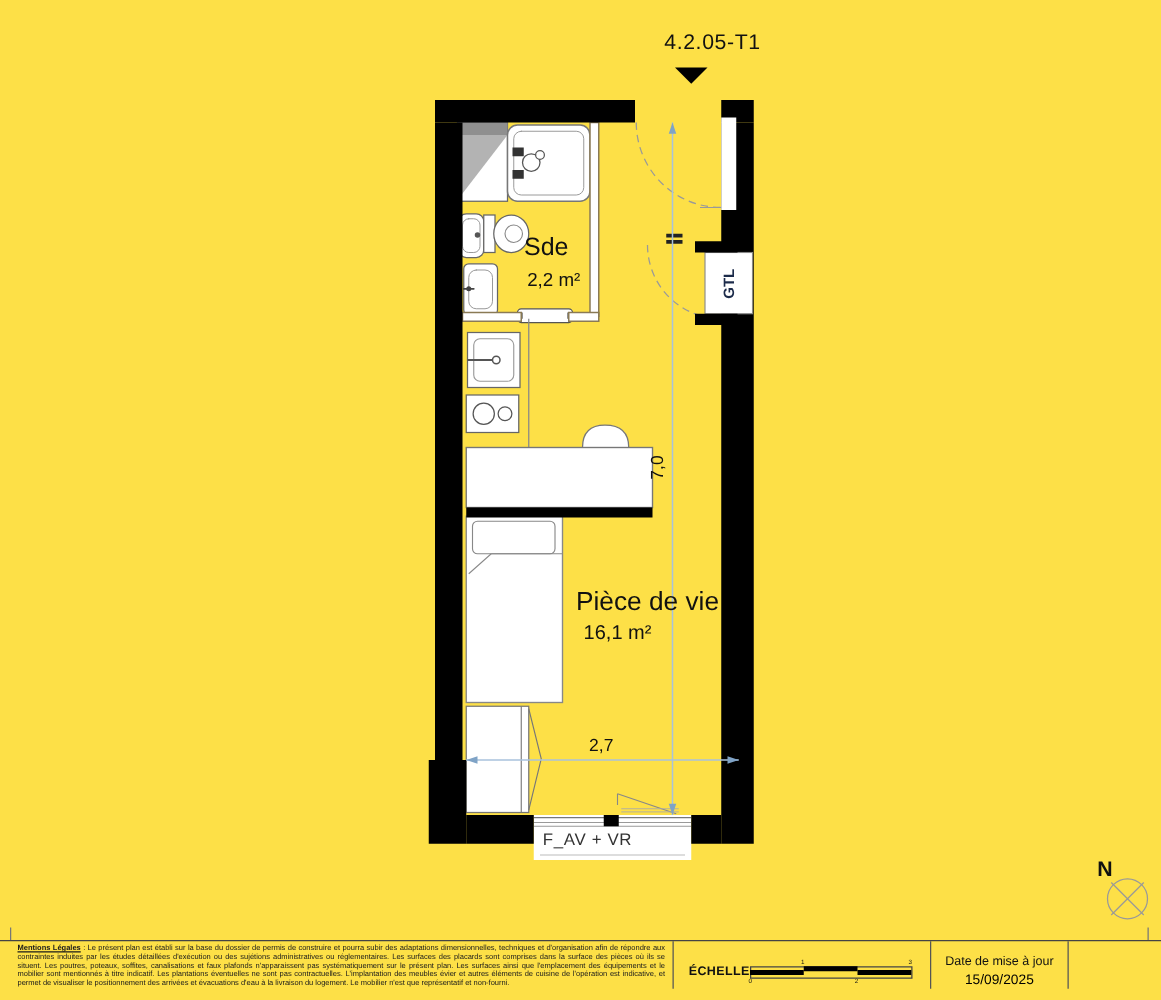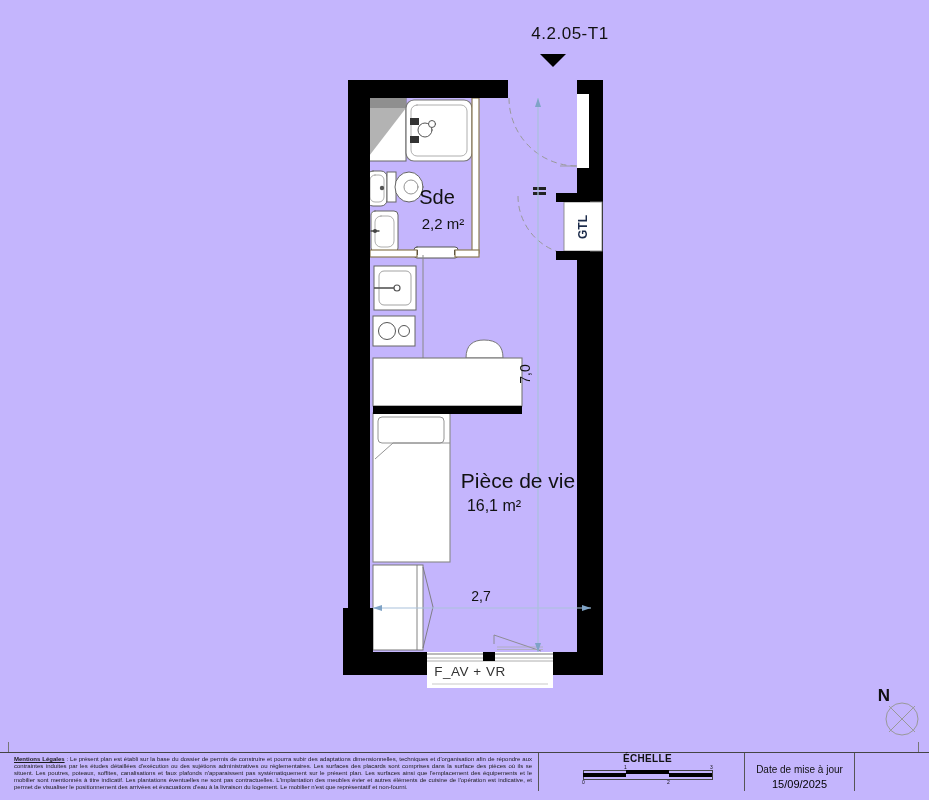--- a/index.html
+++ b/index.html
@@ -1,27 +1,27 @@
 <!DOCTYPE html>
 <html><head>
 <meta charset="utf-8">
 <style>
   html,body{margin:0;padding:0;background:#fff;}
-  #page{position:relative;width:929px;height:800px;background:#c4b5fd;overflow:hidden;
+  #page{position:relative;width:929px;height:800px;background:#fde047;overflow:hidden;
         font-family:"Liberation Sans", sans-serif;}
   svg text{font-family:"Liberation Sans", sans-serif;}
   
   #footer{position:absolute;left:0;top:752px;width:929px;height:48px;border-top:1px solid #444;
           display:flex;align-items:stretch;}
   .fcell{position:relative;}
   .vdiv{width:1px;background:#555;height:38px;margin-top:0;}
   #legal-cell{width:538px;padding:3px 6px 0 14px;box-sizing:border-box;}
   #legal-text{font-size:6px;line-height:7.1px;color:#1a1a1a;text-align:justify;}
   #legal-text b{text-decoration:underline;}
-  #scale-cell{width:205px;display:flex;align-items:center;padding-left:12px;box-sizing:border-box;flex-direction:column;}
+  #scale-cell{width:205px;display:flex;align-items:center;padding-left:12px;box-sizing:border-box;}
   #scale-label{font-weight:bold;font-size:10px;color:#111;letter-spacing:.3px;}
   #scale-bar{position:relative;width:129px;height:20px;}
   .sb-seg{position:absolute;height:4px;background:#000;}
   .sb-frame{position:absolute;left:0;top:6px;width:128px;height:8px;border:0.5px solid #444;}
   .sb-num{position:absolute;font-size:5px;color:#111;}
   #date-cell{width:109px;display:flex;flex-direction:column;align-items:center;justify-content:center;gap:3px;}
   #date-label{font-size:10px;color:#111;}
   #date-value{font-size:11px;font-weight:normal;color:#000;}
   #indice-cell{width:72px;display:flex;flex-direction:column;align-items:center;justify-content:center;gap:3px;}
   #indice-label{font-size:10px;color:#111;}

